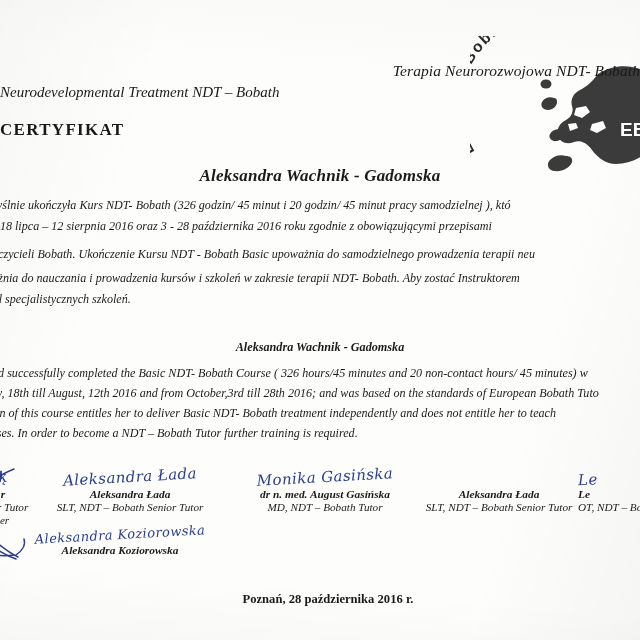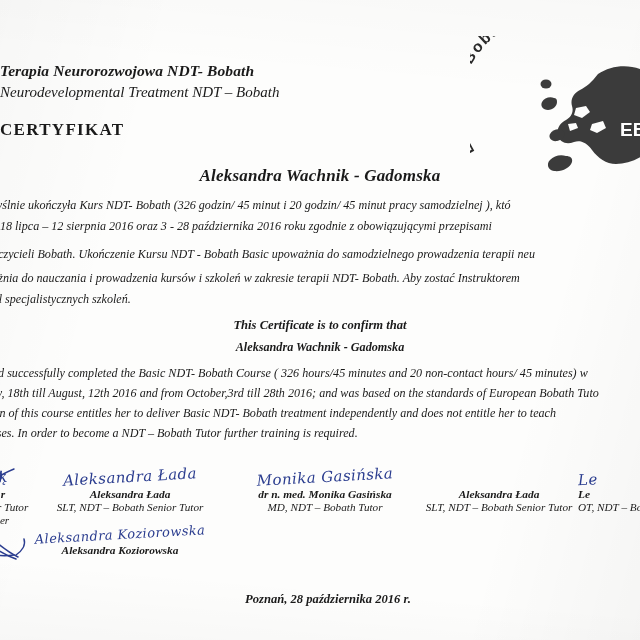--- a/index.html
+++ b/index.html
@@ -29,22 +29,22 @@
       linear-gradient(105deg, rgba(0,0,0,0.022) 0%, rgba(0,0,0,0) 22%, rgba(0,0,0,0) 78%, rgba(0,0,0,0.03) 100%),
       linear-gradient(185deg, rgba(0,0,0,0.018) 0%, rgba(0,0,0,0) 15%, rgba(0,0,0,0) 88%, rgba(0,0,0,0.025) 100%);
     pointer-events: none;
   }
 
   
   .hdr-line1 {
     position: absolute;
     left: 0; right: 0;
     top: 62px;
-    text-align: left;
-    font-weight: bold;
+    text-align: right;
+    font-weight: normal;
     font-style: italic;
     font-size: 15.5px;
     letter-spacing: 0.1px;
   }
   .hdr-line2 {
     position: absolute;
     left: 0; right: 0;
     top: 84px;
     text-align: left;
     font-style: italic;
@@ -140,21 +140,20 @@
     margin-top: 1px;
     white-space: nowrap;
   }
 
   .date-line {
     position: absolute;
     left: 16px; right: 0;
     top: 592px;
     text-align: center;
     font-weight: bold;
-    font-style: italic;
     font-size: 12.6px;
   }
 </style>
 </head>
 <body>
 
 <div id="page">
 
   <div id="paper-tone"></div>
 
@@ -206,21 +205,20 @@
   <div class="para para-pl" style="left:-22px; top:247px;">
     <div class="line">Nauczycieli Bobath. Ukończenie Kursu NDT - Bobath Basic upoważnia do samodzielnego prowadzenia terapii neu</div>
   </div>
   <div class="para para-pl" style="left:-28px; top:271px;">
     <div class="line">poważnia do nauczania i prowadzenia kursów i szkoleń w zakresie terapii NDT- Bobath. Aby zostać Instruktorem</div>
   </div>
   <div class="para para-pl" style="left:-12px; top:292px;">
     <div class="line">ykl specjalistycznych szkoleń.</div>
   </div>
 
-  <div class="en-confirm">This Certificate is to confirm that</div>
   <div class="en-holder">Aleksandra Wachnik - Gadomska</div>
 
   <div class="para para-en" style="left:-14px; top:366px;">
     <div class="line">and successfully completed the Basic NDT- Bobath Course ( 326 hours/45 minutes and 20 non-contact hours/ 45 minutes) w</div>
   </div>
   <div class="para para-en" style="left:-18px; top:386px;">
     <div class="line">July, 18th till August, 12th 2016 and from October,3rd till 28th 2016; and was based on the standards of European Bobath Tuto</div>
   </div>
   <div class="para para-en" style="left:-22px; top:406px;">
     <div class="line">letion of this course entitles her to deliver Basic NDT- Bobath treatment independently and does not entitle her to teach</div>
@@ -237,21 +235,21 @@
   </div>
 
   <div class="sig-block" style="left:30px; top:470px; width:200px;">
     <div class="sig-ink">Aleksandra Łada</div>
     <div class="sig-name">Aleksandra Łada</div>
     <div class="sig-title">SLT, NDT – Bobath Senior Tutor</div>
   </div>
 
   <div class="sig-block" style="left:230px; top:470px; width:190px;">
     <div class="sig-ink">Monika Gasińska</div>
-    <div class="sig-name">dr n. med. Monika Gasińska</div>
+    <div class="sig-name">dr n. med. August Gasińska</div>
     <div class="sig-title">MD, NDT – Bobath Tutor</div>
   </div>
 
   <div class="sig-block" style="left:404px; top:470px; width:190px;">
     <div class="sig-ink" style="visibility:hidden">Aleksandra Łada</div>
     <div class="sig-name">Aleksandra Łada</div>
     <div class="sig-title">SLT, NDT – Bobath Senior Tutor</div>
   </div>
 
   <div class="sig-block" style="left:578px; top:470px; width:120px; text-align:left;">

